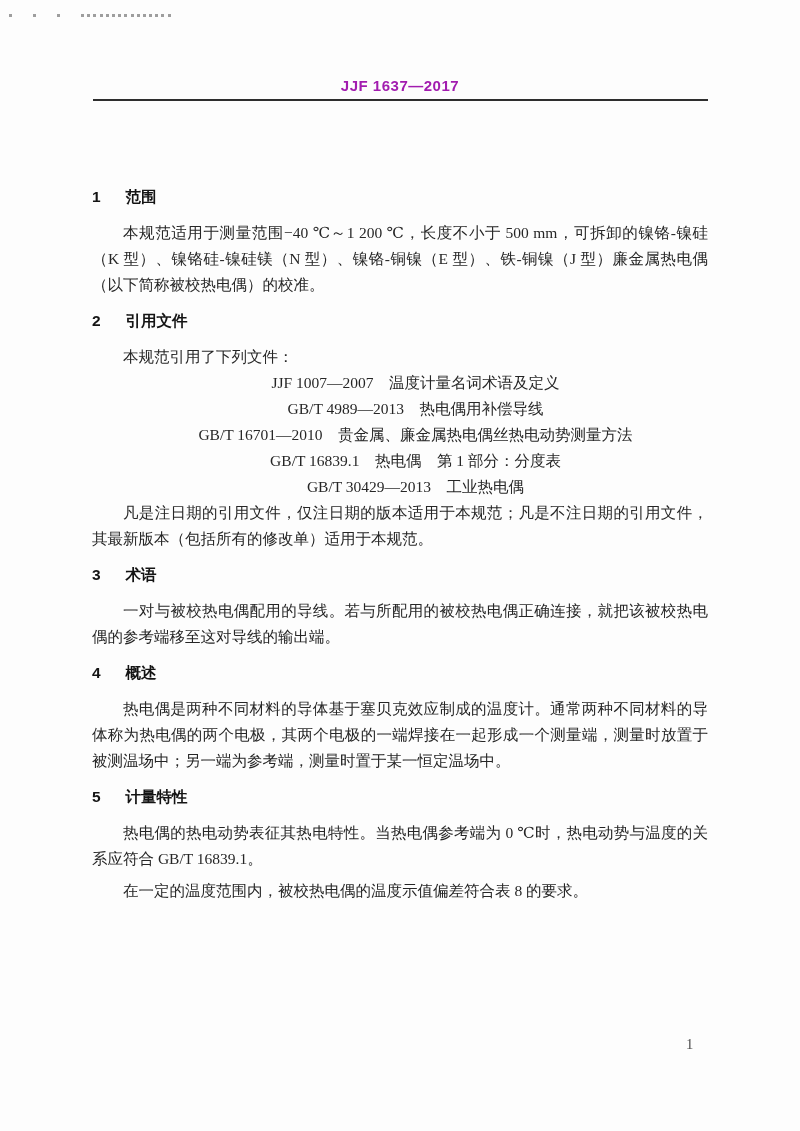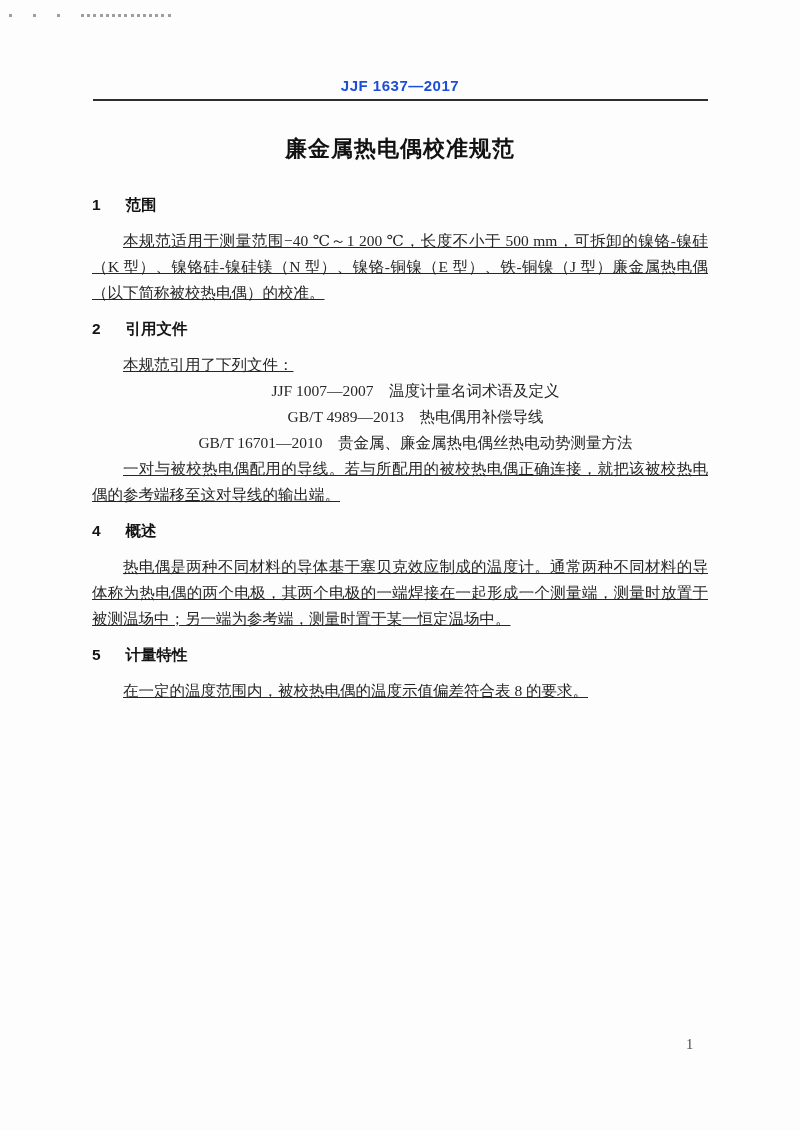--- a/index.html
+++ b/index.html
@@ -40,21 +40,21 @@
   .doc-header {
     position: absolute;
     top: 77px;
     left: 0;
     width: 100%;
     text-align: center;
     font-family: "Liberation Sans", "DejaVu Sans", sans-serif;
     font-weight: bold;
     font-size: 15px;
     letter-spacing: 0.5px;
-    color: #1d4ed8;
+    color: #a21caf;
   }
   .header-rule {
     position: absolute;
     top: 99px;
     left: 93px;
     width: 615px;
     height: 2px;
     background: #2e2e2e;
   }
 
@@ -69,40 +69,40 @@
     font-family: "Liberation Sans", "DejaVu Sans", sans-serif;
     font-weight: bold;
     font-size: 22px;
     letter-spacing: 1px;
     color: #121212;
   }
 
   
   .content {
     position: absolute;
-    top: 194px;
+    top: 186px;
     left: 92px;
     width: 616px;
     font-size: 15.5px;
     line-height: 26px;
     text-align: justify;
   }
   .content h2 {
     margin: 12px 0 13px 0;
     font-family: "Liberation Sans", "DejaVu Sans", sans-serif;
     font-weight: bold;
     font-size: 15.5px;
     line-height: 21px;
     color: #141414;
     text-align: left;
   }
   .content h2:first-child { margin-top: 0; }
   .content h2 .sec-num { margin-right: 1.6em; }
   .content p { margin: 0; }
-  .content p.indent { text-indent: 2em; text-decoration: underline; }
+  .content p.indent { text-indent: 2em; }
   .content p.ref-line { padding-left: 2em; text-align: center; }
   .subhead {
     margin: 0;
     text-align: left;
   }
   .subhead .sub-num { margin-right: 0.9em; }
   .term-zh {
     font-family: "Liberation Sans", "DejaVu Sans", sans-serif;
     margin-right: 1em;
   }
@@ -141,46 +141,52 @@
       <span class="dot g2"></span>
       <span class="dot g2"></span>
       <span class="dot g2"></span>
     </div>
 
   <div class="doc-header">
     <span>JJF 1637—2017</span>
   </div>
   <div class="header-rule"></div>
 
-  <h1 class="doc-title">廉金属热电偶校准规范</h1>
 
   <div class="content">
 
     <h2>
       <span class="sec-num">1</span><span>范围</span>
     </h2>
     <p class="indent">本规范适用于测量范围−40 ℃～1 200 ℃，长度不小于 500 mm，可拆卸的镍铬-镍硅（K 型）、镍铬硅-镍硅镁（N 型）、镍铬-铜镍（E 型）、铁-铜镍（J 型）廉金属热电偶（以下简称被校热电偶）的校准。</p>
 
     <h2>
       <span class="sec-num">2</span><span>引用文件</span>
     </h2>
     <p class="indent">本规范引用了下列文件：</p>
     <p class="ref-line">JJF 1007—2007　温度计量名词术语及定义</p>
     <p class="ref-line">GB/T 4989—2013　热电偶用补偿导线</p>
     <p class="ref-line">GB/T 16701—2010　贵金属、廉金属热电偶丝热电动势测量方法</p>
+    <p class="ref-line">GB/T 16839.1　热电偶　第 1 部分：分度表</p>
+    <p class="ref-line">GB/T 30429—2013　工业热电偶</p>
+    <p class="indent">凡是注日期的引用文件，仅注日期的版本适用于本规范；凡是不注日期的引用文件，其最新版本（包括所有的修改单）适用于本规范。</p>
 
+    <h2>
+      <span class="sec-num">3</span><span>术语</span>
+    </h2>
     <p class="indent">一对与被校热电偶配用的导线。若与所配用的被校热电偶正确连接，就把该被校热电偶的参考端移至这对导线的输出端。</p>
 
     <h2>
       <span class="sec-num">4</span><span>概述</span>
     </h2>
     <p class="indent">热电偶是两种不同材料的导体基于塞贝克效应制成的温度计。通常两种不同材料的导体称为热电偶的两个电极，其两个电极的一端焊接在一起形成一个测量端，测量时放置于被测温场中；另一端为参考端，测量时置于某一恒定温场中。</p>
 
     <h2>
       <span class="sec-num">5</span><span>计量特性</span>
     </h2>
+    <p class="indent">热电偶的热电动势表征其热电特性。当热电偶参考端为 0 ℃时，热电动势与温度的关系应符合 GB/T 16839.1。</p>
     <p class="indent spaced-top">在一定的温度范围内，被校热电偶的温度示值偏差符合表 8 的要求。</p>
 
   </div>
 
   <div class="page-number">1</div>
 
 </div>
 
 </body></html>

